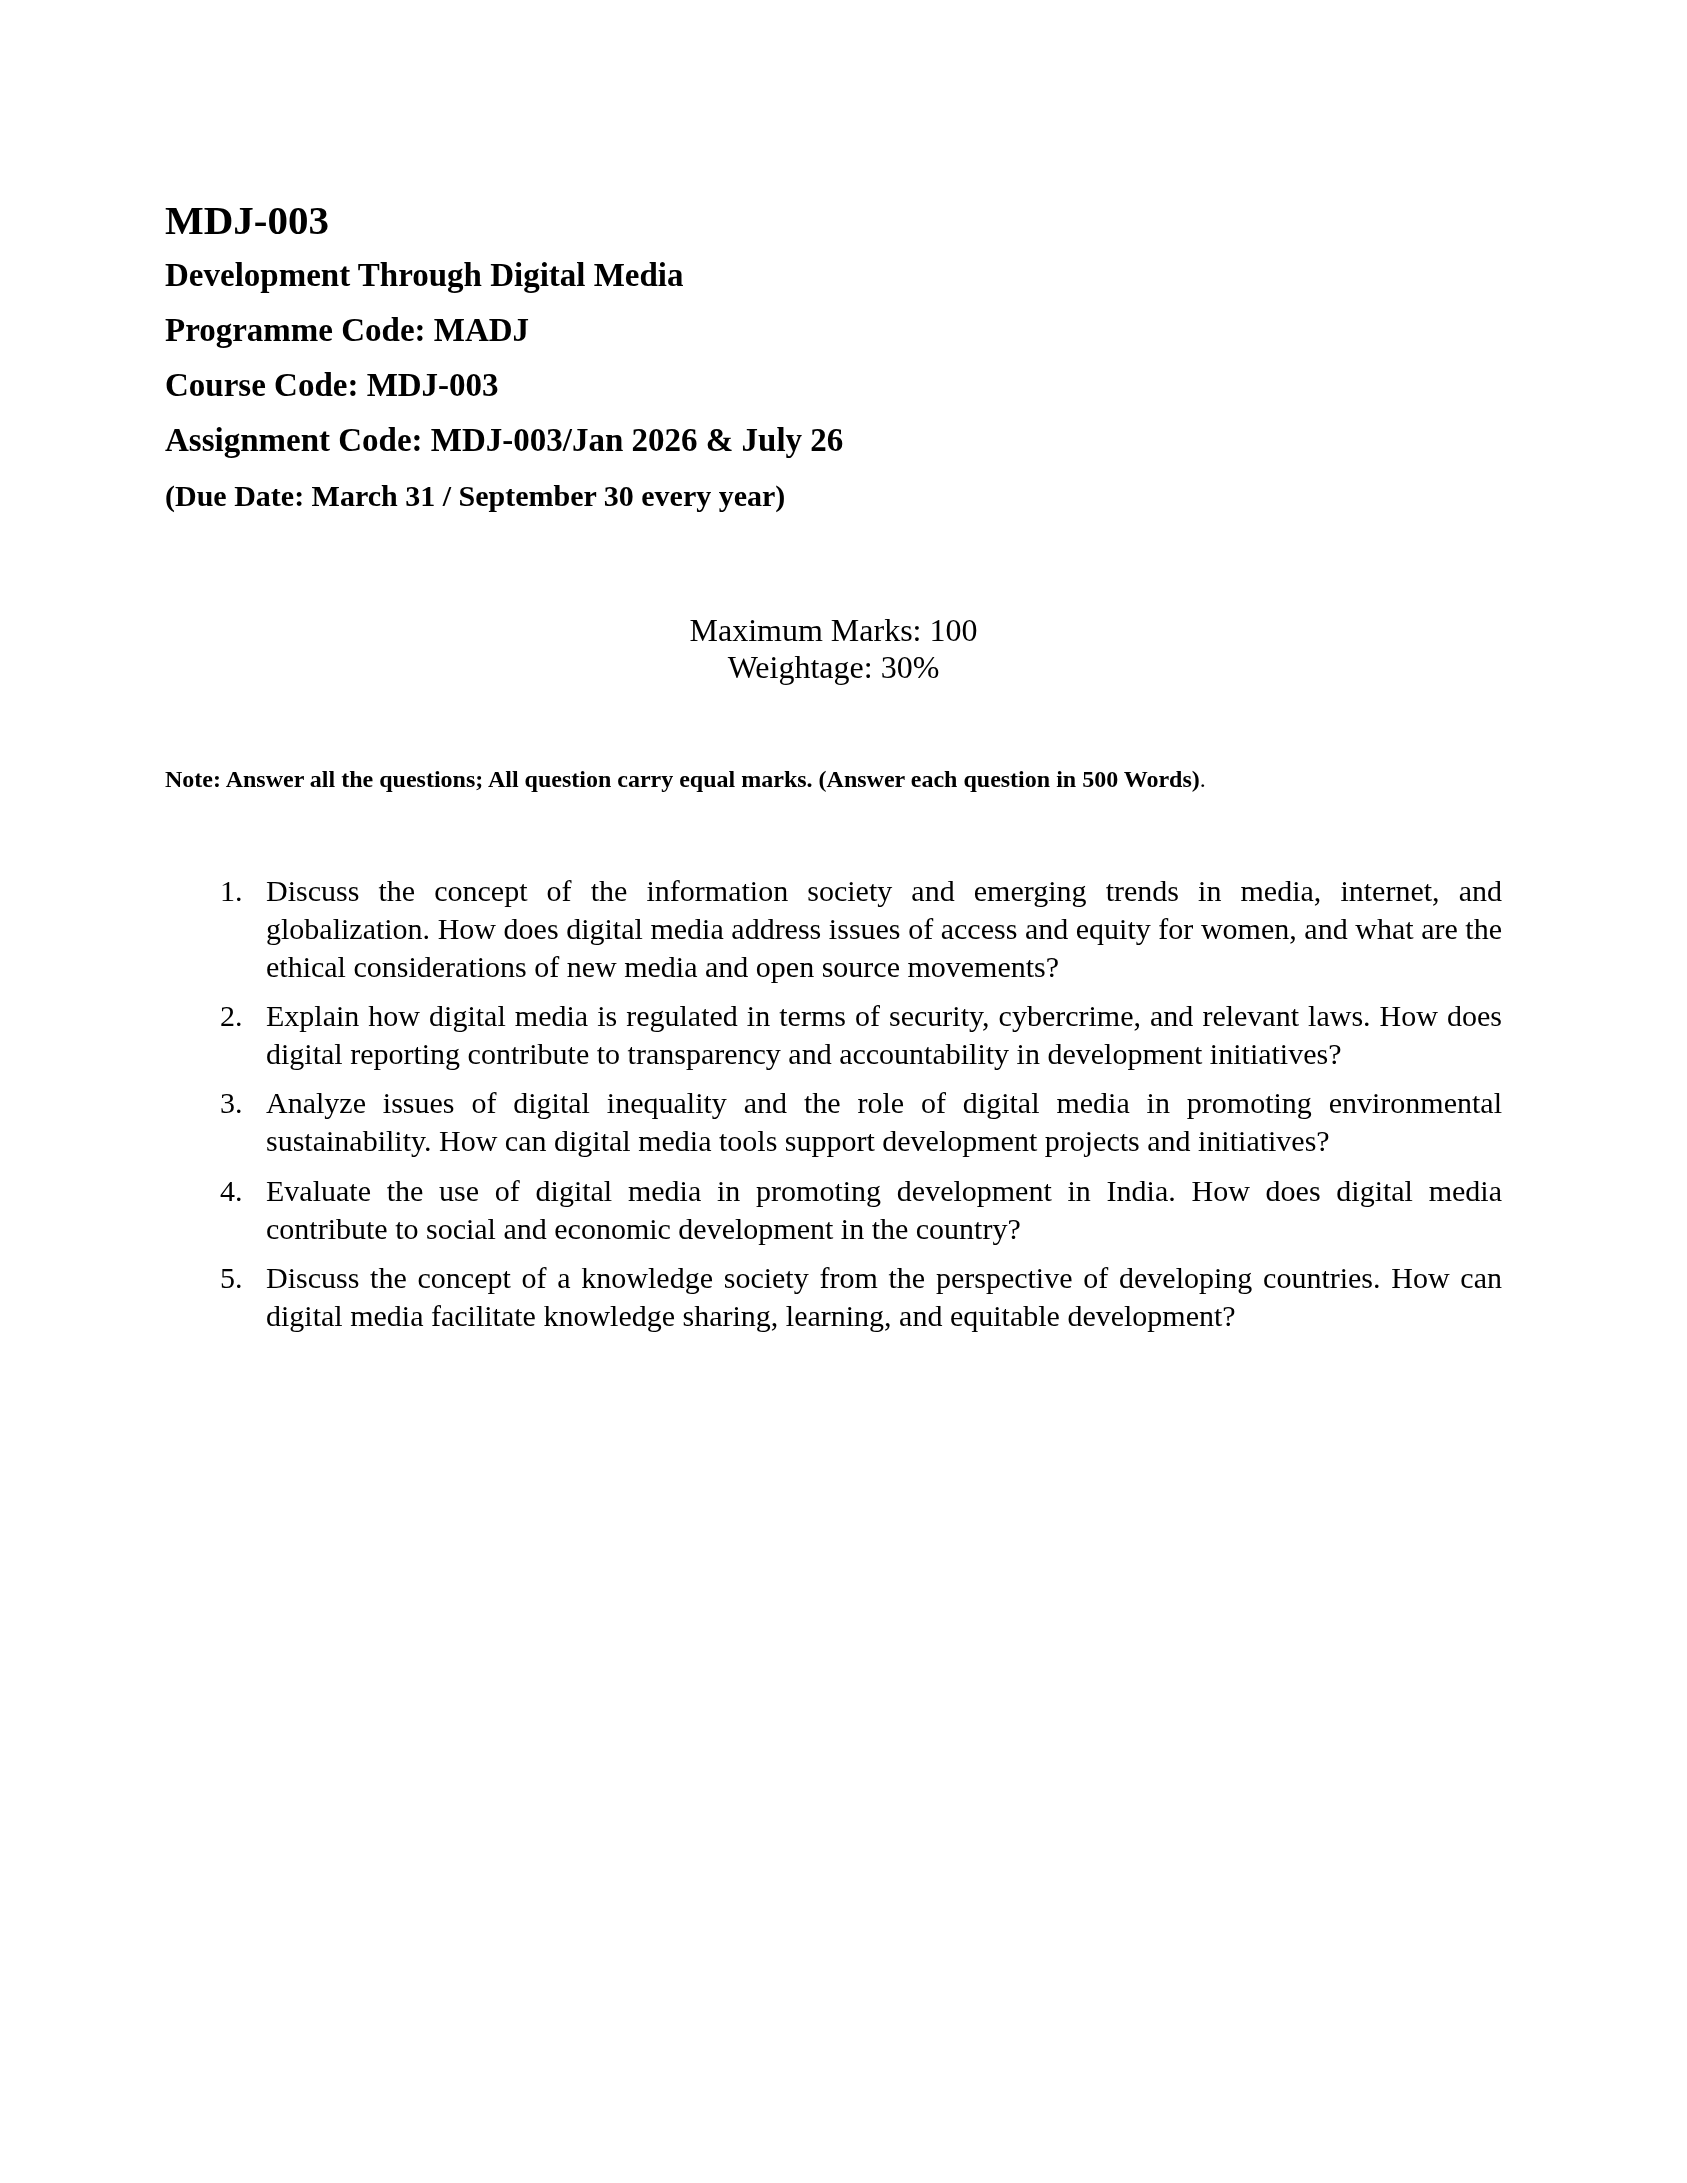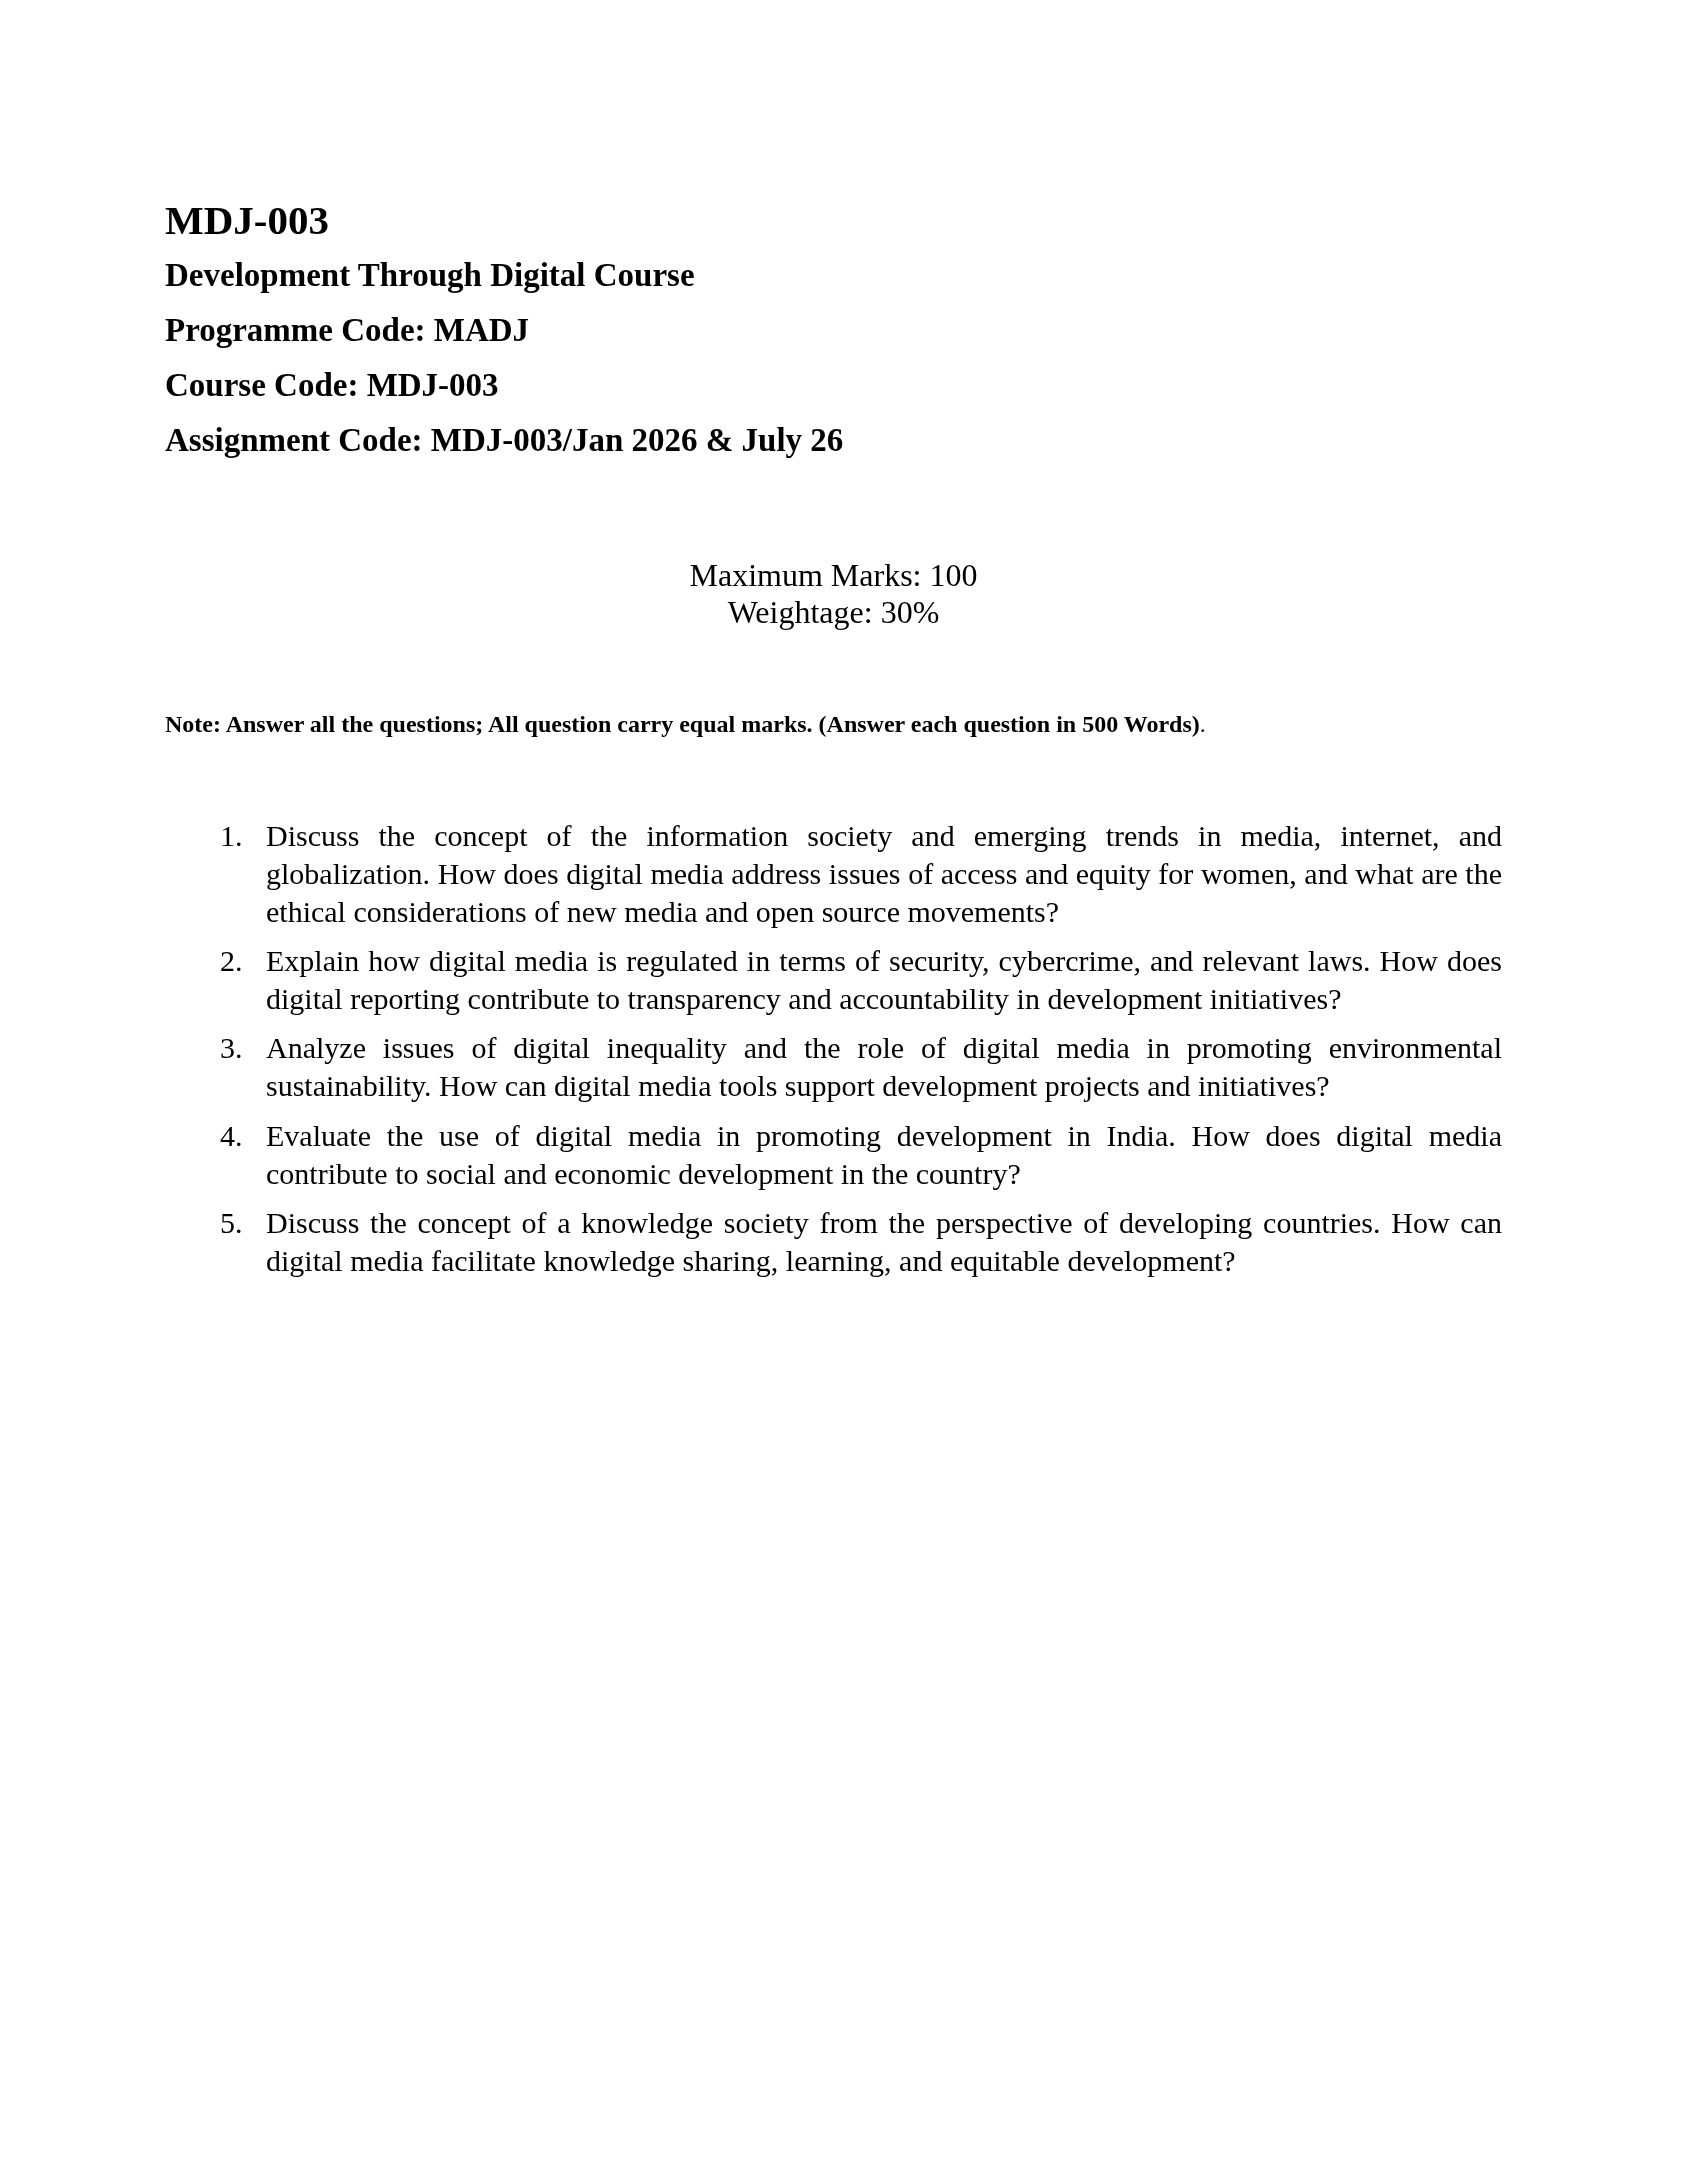--- a/index.html
+++ b/index.html
@@ -77,24 +77,25 @@
     text-align: justify;
   }
 </style>
 </head>
 <body>
 
 <div class="page">
 
   <header class="doc-header">
     <span class="doc-title">MDJ-003</span>
-    <span class="hline">Development Through Digital Course</span>
+    <span class="hline">Development Through Digital Media</span>
     <span class="hline">Programme Code: MADJ</span>
     <span class="hline">Course Code: MDJ-003</span>
     <span class="hline">Assignment Code: MDJ-003/Jan 2026 &amp; July 26</span>
+    <span class="due-line">(Due Date: March 31 / September 30 every year)</span>
   </header>
 
   <div class="marks">
     <div>Maximum Marks: 100</div>
     <div>Weightage: 30%</div>
   </div>
 
   <p class="note"><span class="bold">Note: Answer all the questions; All question carry equal marks. (Answer each question in 500 Words)</span><span>.</span></p>
 
   <div class="questions">

